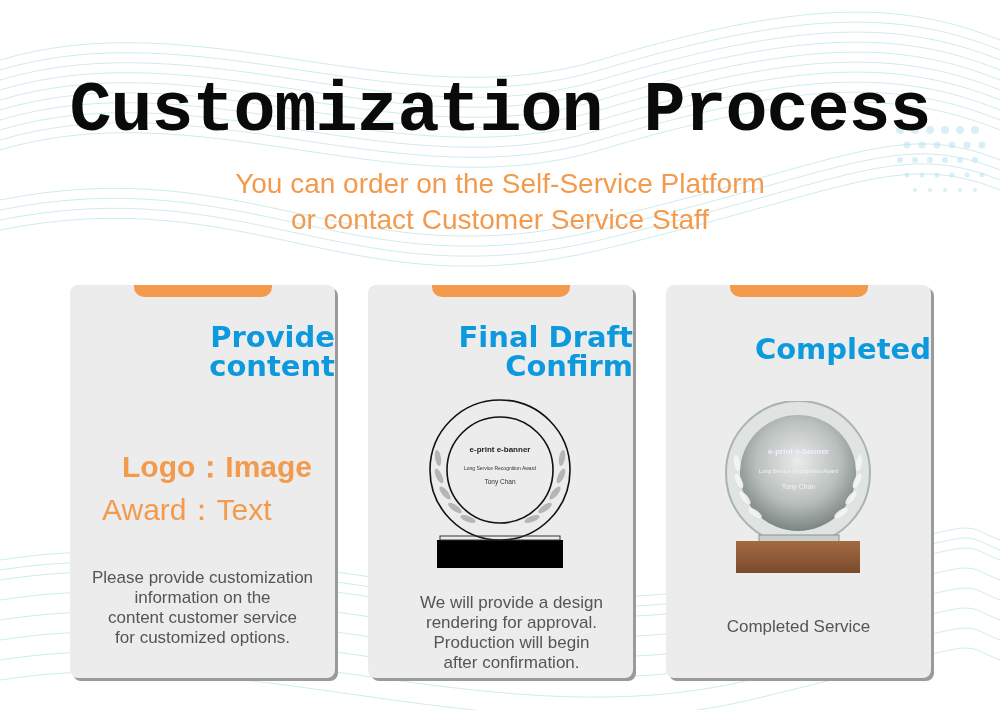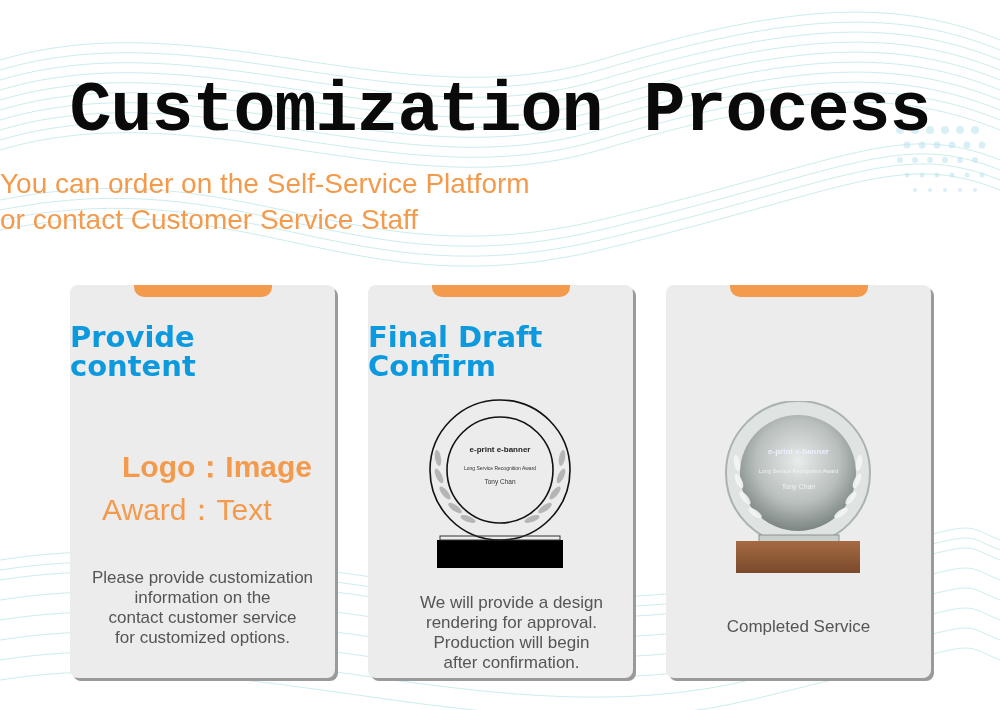--- a/index.html
+++ b/index.html
@@ -10,34 +10,34 @@
   .bg svg { position: absolute; inset: 0; }
 
   .title {
     position: absolute; left: 0; right: 0; top: 72px;
     text-align: center; font-family: Liberation Mono, monospace;
     font-weight: bold; font-size: 70px; letter-spacing: -1px;
     color: #0a0a0a; z-index: 2;
   }
   .subtitle {
     position: absolute; left: 0; right: 0; top: 166px;
-    text-align: left; color: #f39a4c; font-size: 28px; line-height: 36px; z-index: 2;
+    text-align: center; color: #f39a4c; font-size: 28px; line-height: 36px; z-index: 2;
   }
 
   .card {
     position: absolute; top: 285px; width: 265px; height: 393px;
     background: #ececec; border-radius: 8px;
     box-shadow: 3px 3px 0 #9a9a9a; z-index: 2;
   }
   .card .tab {
     position: absolute; top: 0; left: 64px; width: 138px; height: 12px;
     background: #f39a4c; border-radius: 0 0 10px 10px;
   }
   .card .heading {
-    position: absolute; left: 0; right: 0; text-align: left;
+    position: absolute; left: 0; right: 0; text-align: right;
     font-family: "DejaVu Sans", sans-serif; font-weight: bold;
     color: #0d99dd; font-size: 29px; line-height: 29px;
   }
   .card .desc {
     position: absolute; left: 0; right: 0; text-align: center;
     color: #555; font-size: 17px; line-height: 20px;
   }
   .c1 { left: 70px; }
   .c2 { left: 368px; }
   .c3 { left: 666px; }
@@ -125,21 +125,21 @@
   </div>
   <div class="orange-line" style="left:52px; top:166px;font-weight:bold;">
     <span>Logo</span><span>：</span><span>Image</span>
   </div>
   <div class="orange-line" style="left:32px; top:209px;">
     <span>Award</span><span>：</span><span>Text</span>
   </div>
   <div class="desc" style="top:283px;">
     <div>Please provide customization</div>
     <div>information on the</div>
-    <div>contact customer service</div>
+    <div>content customer service</div>
     <div>for customized options.</div>
   </div>
 </div>
 
 <div class="card c2">
   <div class="tab"></div>
   <div class="heading" style="top:38px;">
     <div>Final Draft</div>
     <div>Confirm</div>
   </div>
@@ -169,20 +169,23 @@
   <div class="desc" style="top:308px;padding-left:22px;">
     <div>We will provide a design</div>
     <div>rendering for approval.</div>
     <div>Production will begin</div>
     <div>after confirmation.</div>
   </div>
 </div>
 
 <div class="card c3">
   <div class="tab"></div>
+  <div class="heading" style="top:50px;">
+    <div>Completed</div>
+  </div>
   <div class="trophy" style="left:55px; top:116px; width:155px; height:178px;">
     <svg width="155" height="178" viewBox="0 0 155 178">
       <defs>
         <radialGradient id="glass" cx="50%" cy="40%" r="60%">
           <stop offset="0%" stop-color="#e8eceb"></stop>
           <stop offset="60%" stop-color="#b9bfbd"></stop>
           <stop offset="100%" stop-color="#7b8582"></stop>
         </radialGradient>
         <linearGradient id="wood" x1="0" y1="0" x2="0" y2="1">
           <stop offset="0%" stop-color="#a56a42"></stop>

